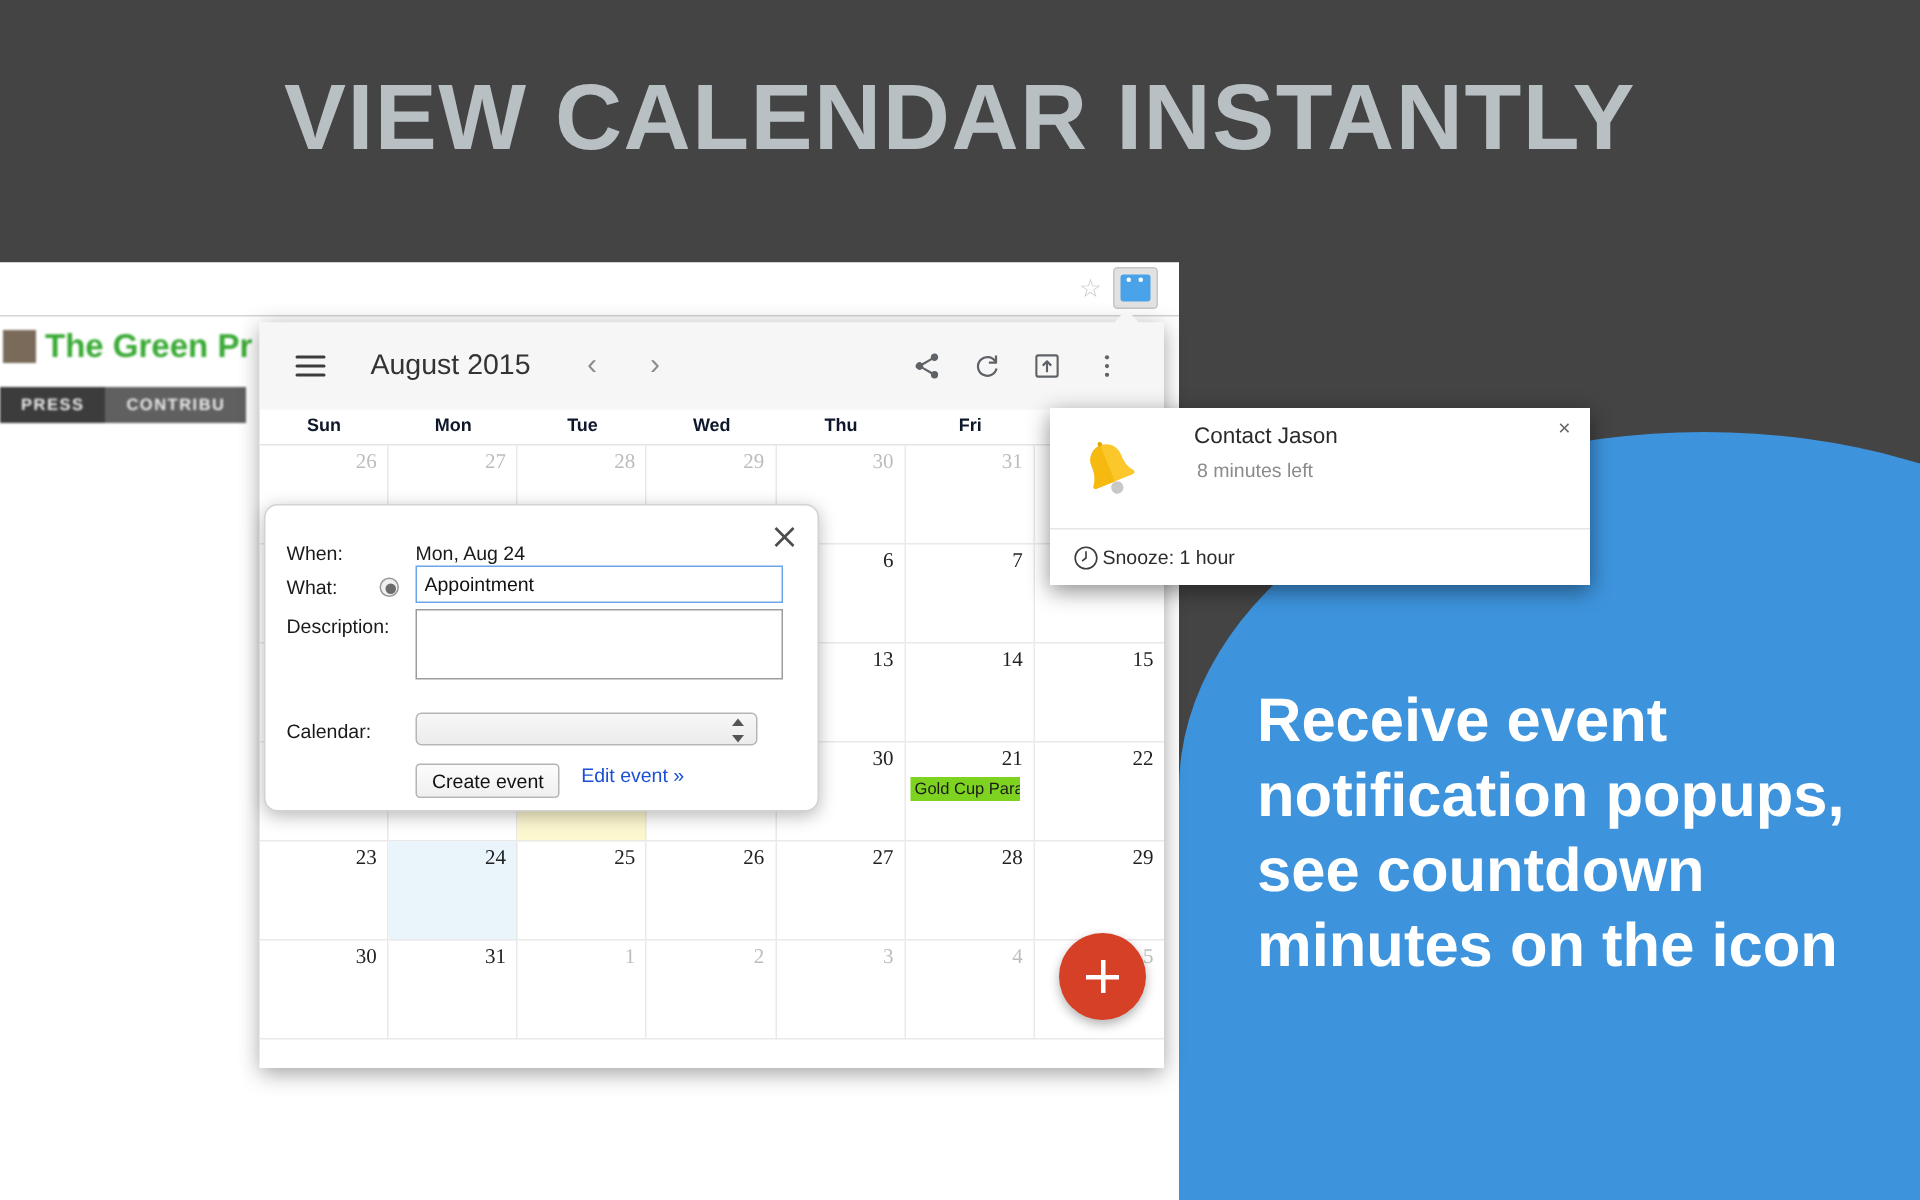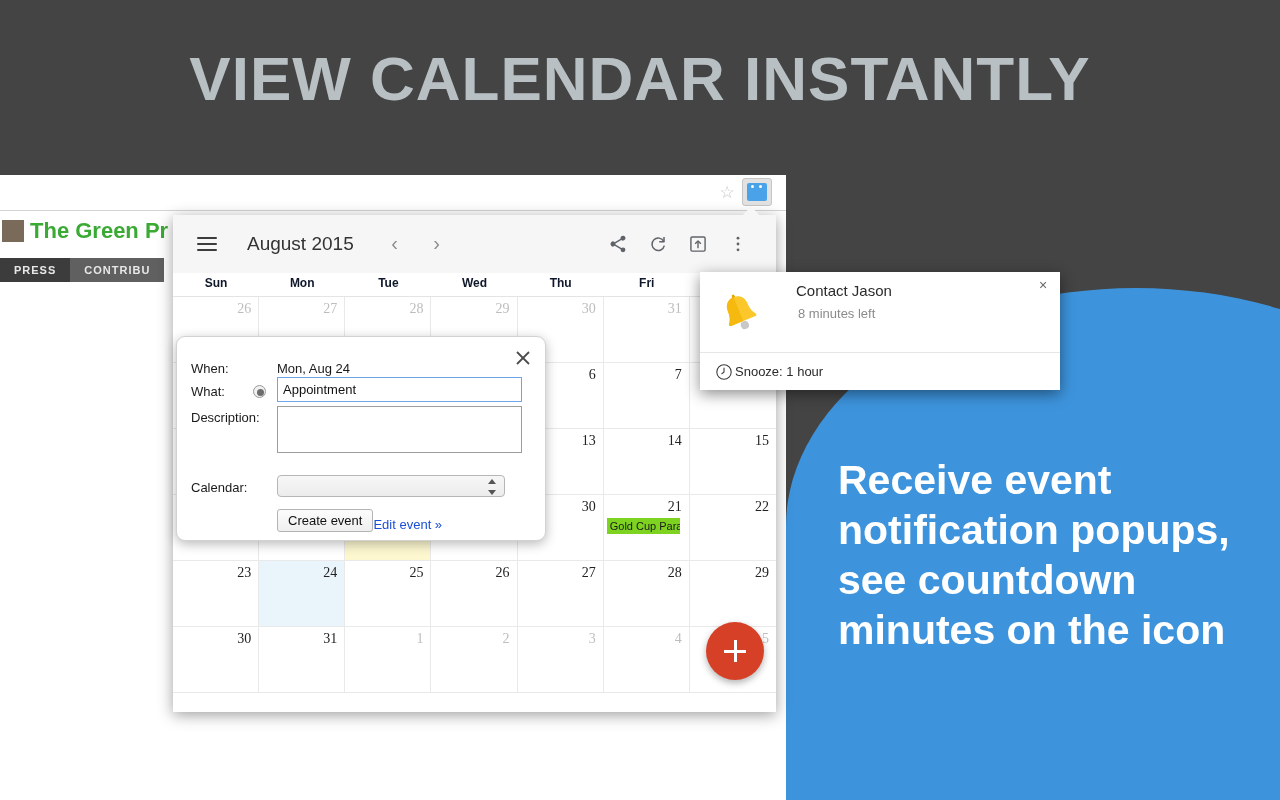--- a/index.html
+++ b/index.html
@@ -263,21 +263,21 @@
     position: absolute; right: 8px; top: 3px;
     width: 9px; height: 16px;
     display: flex; flex-direction: column; justify-content: space-between; align-items: center;
   }
   #cal-select .spin i {
     display: block; width: 0; height: 0;
     border-left: 4px solid transparent; border-right: 4px solid transparent;
   }
   #cal-select .spin i.up { border-bottom: 5px solid #555; }
   #cal-select .spin i.down { border-top: 5px solid #555; }
-  #dialog-actions { position: absolute; left: 100px; top: 172px; display: flex; align-items: flex-end; }
+  #dialog-actions { position: absolute; left: 100px; top: 172px; display: flex; align-items: flex-start; gap: 14px; }
   #create-event-button {
     background: linear-gradient(#fcfcfc, #efefef);
     border: 1px solid #b4b4b4;
     border-radius: 3px;
     font-size: 13px; color: #111;
     padding: 3px 10px;
     font-family: "Liberation Sans", sans-serif;
   }
   #edit-event-link { color: #1a4fd6; font-size: 13px; text-decoration: none; }
 

